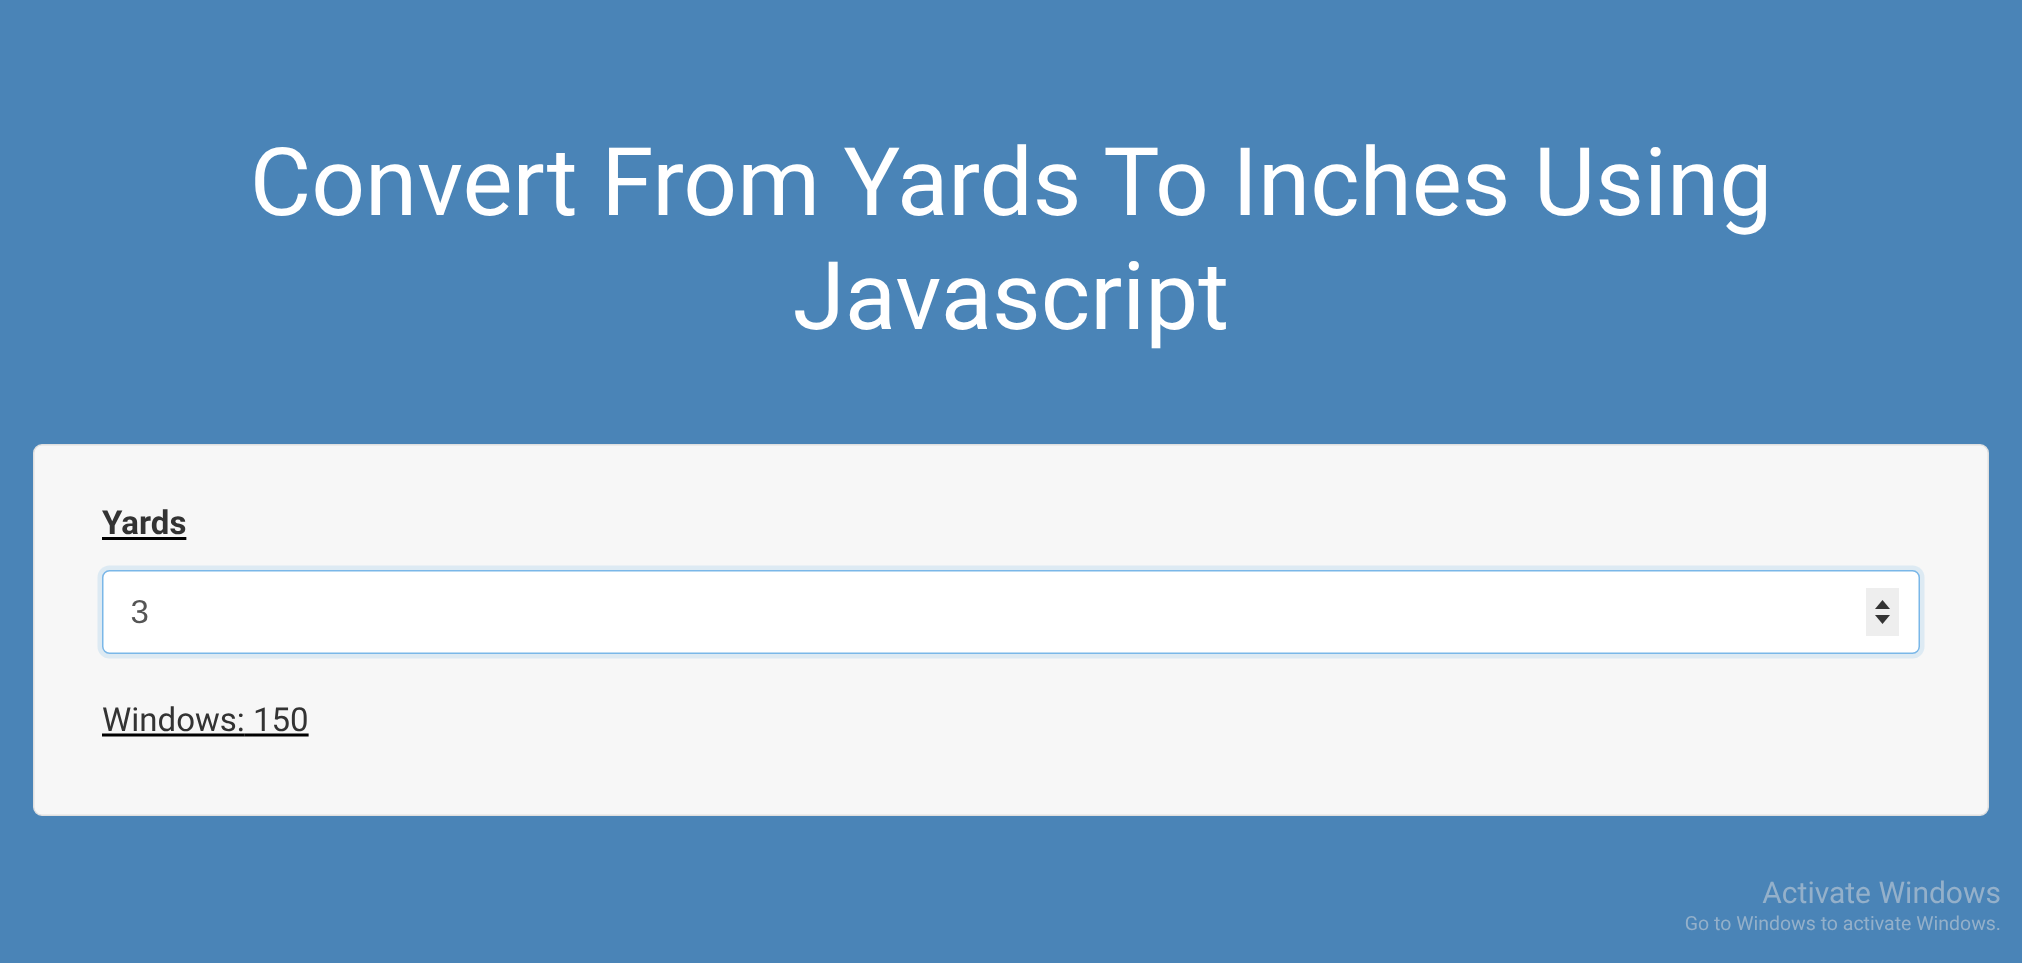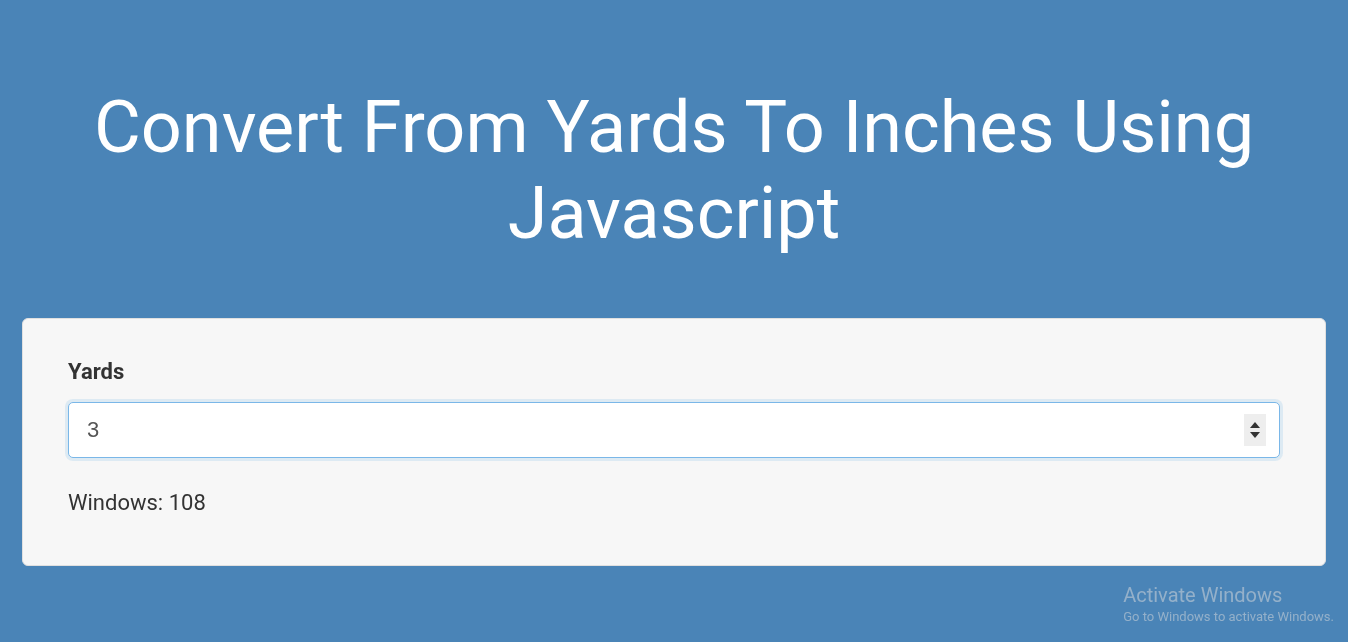--- a/index.html
+++ b/index.html
@@ -11,31 +11,32 @@
       font-family: -apple-system, BlinkMacSystemFont, "Segoe UI", Roboto, "Helvetica Neue", Arial, sans-serif;
       background-color: #4a84b7;
       width: 1348px;
       height: 642px;
       overflow: hidden;
       position: relative;
     }
     .page-title {
       color: #ffffff;
       text-align: center;
-      font-size: 72px;
+      font-size: 63px;
       font-weight: 400;
       padding: 85px 40px 40px 40px;
       line-height: 1.2;
     }
     .card {
       background-color: #f7f7f7;
       border: 1px solid #e0e0e0;
       border-radius: 6px;
       margin: 20px 22px 0 22px;
       padding: 40px 45px 50px 45px;
+      text-decoration: underline;
     }
     .field-label {
       color: #333333;
       font-size: 22px;
       font-weight: 700;
       margin-bottom: 18px;
       display: block;
     }
     .input-wrapper {
       position: relative;
@@ -89,21 +90,21 @@
     .result-text {
       color: #333333;
       font-size: 22px;
       font-weight: 400;
     }
     .watermark {
       position: absolute;
       right: 14px;
       bottom: 18px;
       color: rgba(180, 195, 210, 0.7);
-      text-align: left;
+      text-align: right;
     }
     .watermark-title {
       font-size: 20px;
       font-weight: 400;
       margin-bottom: 2px;
     }
     .watermark-sub {
       font-size: 13px;
       font-weight: 400;
     }
@@ -117,20 +118,20 @@
   <label class="field-label">Yards</label>
   <div class="input-wrapper">
     <input type="text" class="number-input" value="3" style="">
     <div class="spinner">
       <div class="spinner-up"></div>
       <div class="spinner-down"></div>
     </div>
   </div>
   <p class="result-text">
     <span>Windows:</span>
-    <span>108</span>
+    <span>150</span>
   </p>
 </div>
 
 <div class="watermark">
   <div class="watermark-title">Activate Windows</div>
   <div class="watermark-sub">Go to Windows to activate Windows.</div>
 </div>
 
 </body></html>

